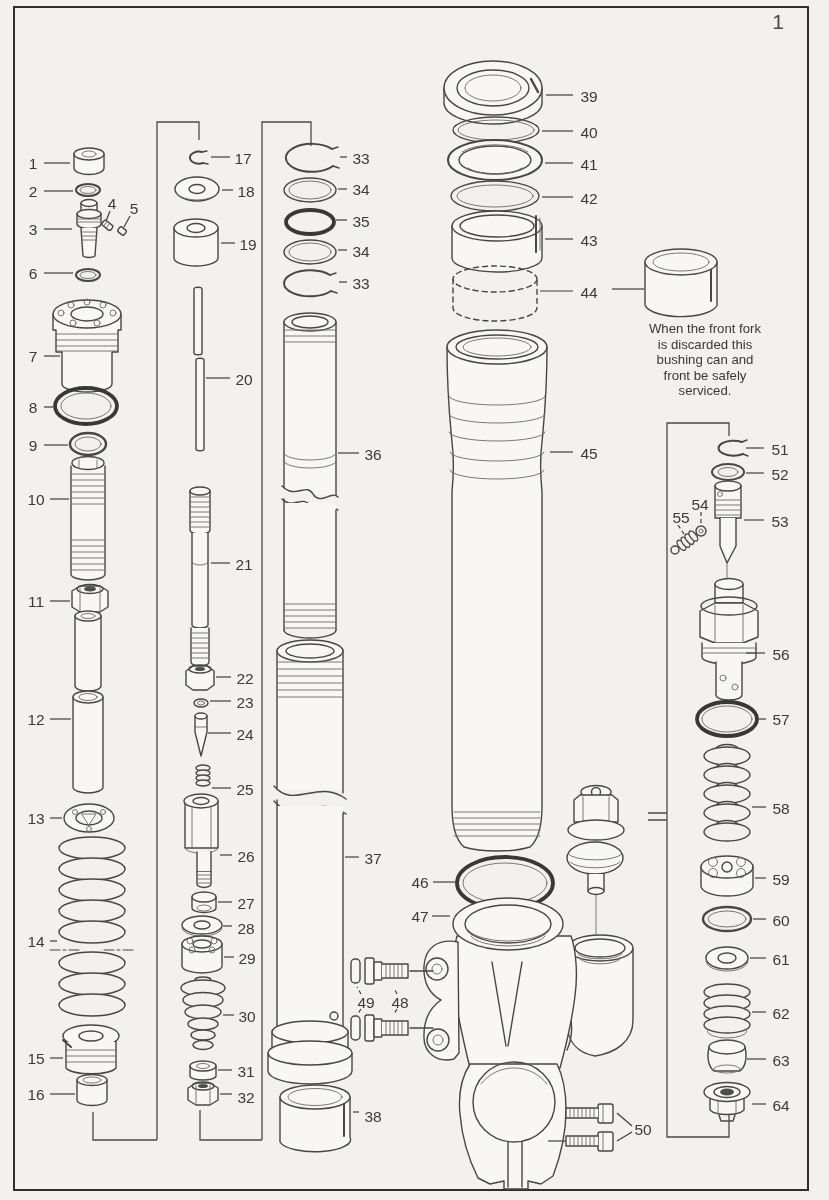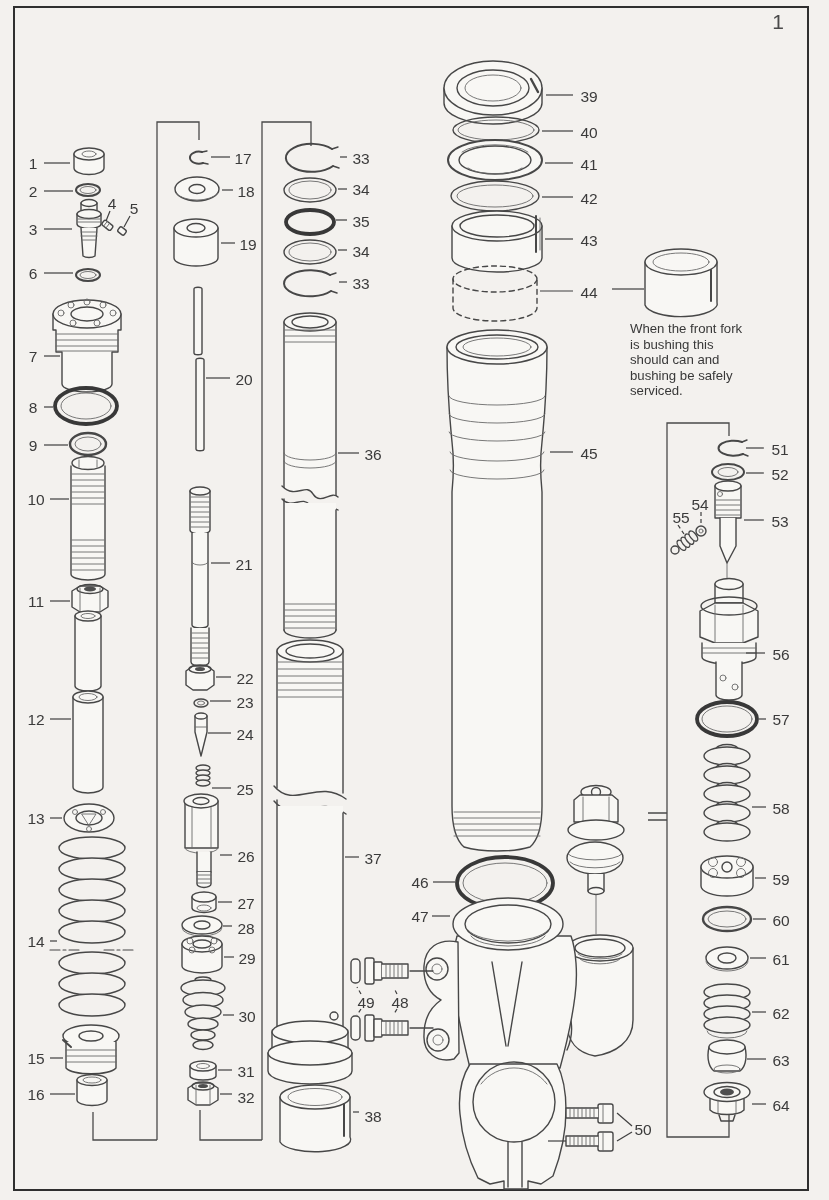--- a/index.html
+++ b/index.html
@@ -4,21 +4,21 @@
 <style>
   html,body{margin:0;padding:0;background:#e9e7e3;}
   .page{position:relative;width:829px;height:1200px;background:#f3f1ee;overflow:hidden;
         font-family:"Liberation Sans",sans-serif;}
   .page-border{position:absolute;left:13px;top:6px;width:792px;height:1181px;
         border:2px solid #2f2f2f;}
   .page-number{position:absolute;left:758px;top:10px;width:40px;text-align:center;
         font-size:21px;color:#4a4a4a;}
   .note{position:absolute;left:630px;top:321px;width:150px;font-size:13.2px;
         line-height:15.5px;color:#383838;}
-  .note span{display:block;}
+  .note span{display:block;text-align:center;}
   svg.drawing{position:absolute;left:0;top:0;}
   .ln{fill:none;stroke:#474747;stroke-width:1.4;stroke-linecap:round;stroke-linejoin:round;}
   .fl{fill:#f8f7f4;}
   .cl{fill:#f3f1ee;}
   .hl{stroke-width:0.9;stroke:#6a6a6a;}
   .th{fill:none;stroke:#383838;stroke-width:3.8;}
   .d{stroke-dasharray:5 4;}
   .dd{stroke-dasharray:10 3 3 3;stroke-width:1.1;}
   .s2{stroke-width:2;} .s24{stroke-width:2.4;}
   .fill-only{fill:#f8f7f4;stroke:none;}
@@ -655,18 +655,18 @@
         <text x="781" y="1013" class="callout">62</text>
         <line x1="747" y1="1059" x2="766" y2="1059" class="leader"></line>
         <text x="781" y="1060" class="callout">63</text>
         <line x1="752" y1="1104" x2="766" y2="1104" class="leader"></line>
         <text x="781" y="1105" class="callout">64</text>
       </g>
   </svg>
 
   <div class="note">
     <span>When the front fork</span>
-    <span>is bushing this</span>
-    <span>should can and</span>
-    <span>bushing be safely</span>
+    <span>is discarded this</span>
+    <span>bushing can and</span>
+    <span>front be safely</span>
     <span>serviced.</span>
   </div>
 </div>
 
 </body></html>

